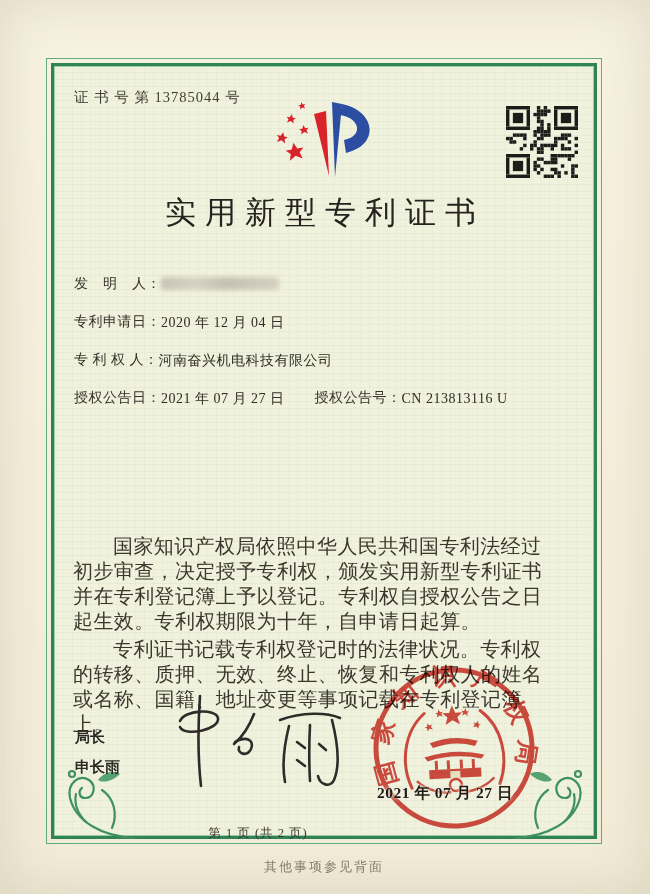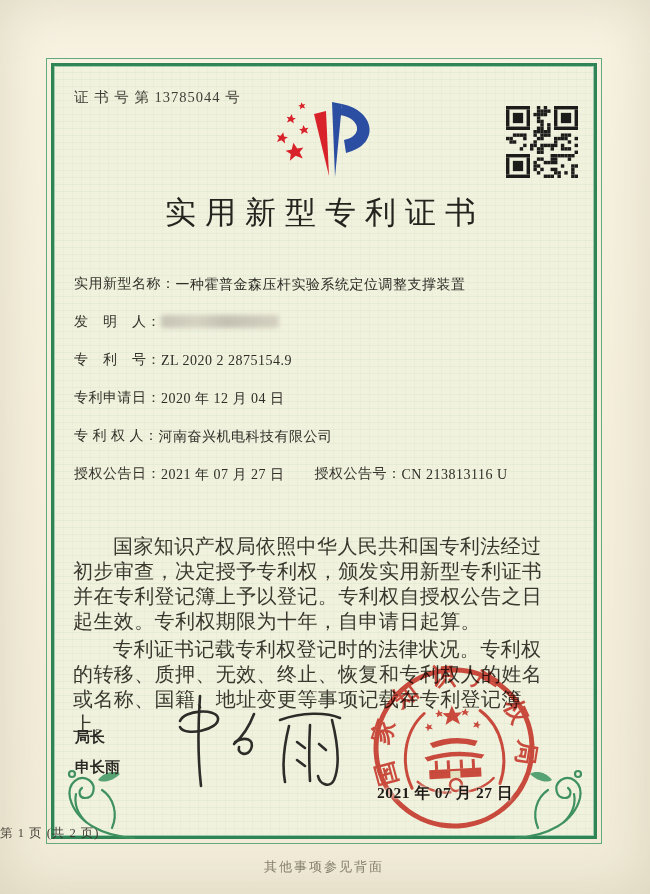--- a/index.html
+++ b/index.html
@@ -35,21 +35,21 @@
   .paras{position:absolute;left:70px;top:534px;width:482px;}
   .paras p{margin:0 0 3px 3px;text-indent:2em;font-size:20px;line-height:25px;
         letter-spacing:.4px;color:#3a382e;}
   .director{position:absolute;left:75px;top:722px;font-family:Liberation Serif, serif;
         font-size:15px;font-weight:600;color:#2b2a25;line-height:30px;}
   .signature{position:absolute;left:168px;top:690px;}
   .seal{position:absolute;left:364px;top:658px;transform:rotate(-3deg);opacity:.9;
         mix-blend-mode:multiply;}
   .seal-date{position:absolute;left:377px;top:783px;width:150px;font-size:15.5px;font-weight:600;
         letter-spacing:.5px;color:#1d1b17;text-shadow:0 0 4px #f3eedc,0 0 2px #f3eedc;}
-  .page-info{position:absolute;left:0;top:825px;width:516px;
+  .page-info{position:absolute;left:0;top:825px;width:516px;text-align:center;
         font-size:12.5px;letter-spacing:1px;color:#3b3932;}
   .back-note{position:absolute;left:0;top:858px;width:648px;text-align:center;
         font-size:13px;letter-spacing:2px;color:#837c6c;filter:blur(.4px);}
   .ornament{position:absolute;}
   .orn-bl{left:52px;top:752px;}
   .orn-br{left:514px;top:752px;transform:scaleX(-1);}
 </style>
 </head>
 <body>
 
@@ -224,30 +224,22 @@
         <rect x="51.43" y="68.57" width="3.43" height="3.43"></rect>
         <rect x="65.14" y="68.57" width="3.43" height="3.43"></rect>
         <rect x="68.57" y="68.57" width="3.43" height="3.43"></rect>
       </g>
     </svg>
 
   <h1 class="title">实用新型专利证书</h1>
 
   <div class="fields">
     <div class="field">
-      <span class="flabel">实用新型名称：</span>
-      <span class="fvalue">一种霍普金森压杆实验系统定位调整支撑装置</span>
-    </div>
-    <div class="field">
       <span class="flabel">发　明　人：</span>
       <span class="redacted"></span>
-    </div>
-    <div class="field">
-      <span class="flabel">专　利　号：</span>
-      <span class="fvalue">ZL 2020 2 2875154.9</span>
     </div>
     <div class="field">
       <span class="flabel">专利申请日：</span>
       <span class="fvalue">2020 年 12 月 04 日</span>
     </div>
     <div class="field">
       <span class="flabel">专 利 权 人：</span>
       <span class="fvalue">河南奋兴机电科技有限公司</span>
     </div>
     <div class="field" style="margin-top:4px">

